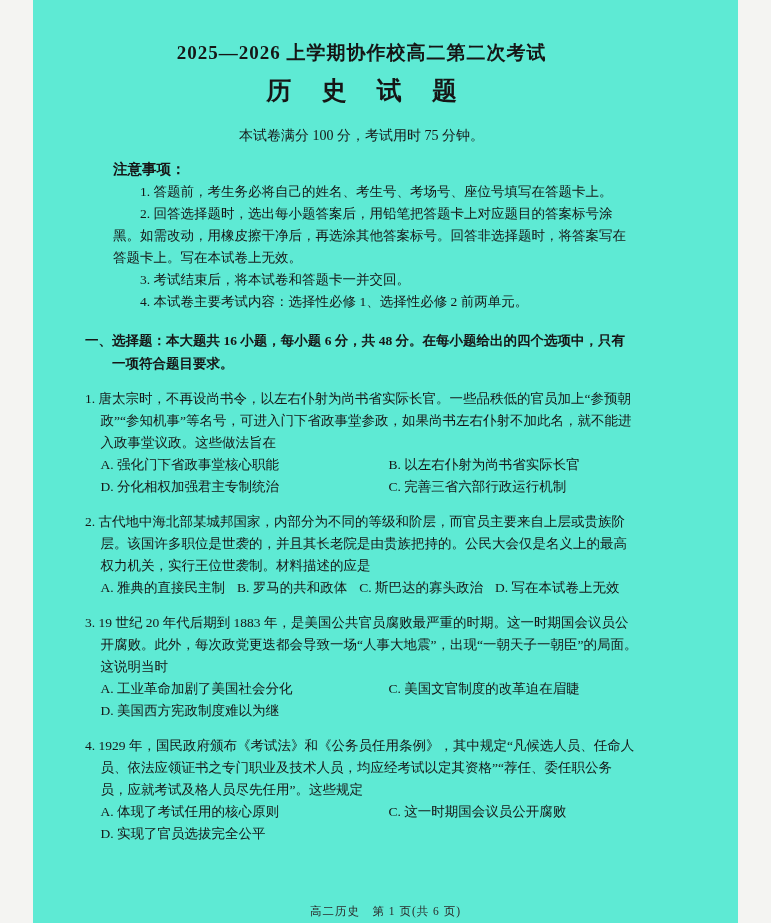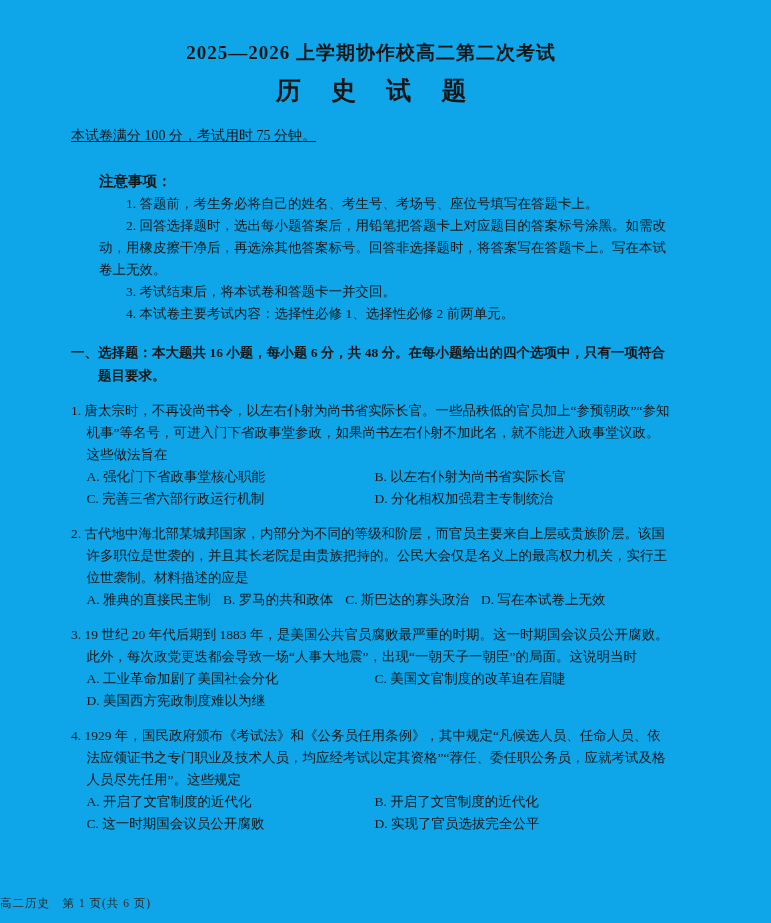--- a/index.html
+++ b/index.html
@@ -3,49 +3,48 @@
 <meta charset="utf-8">
 <style>
   * { margin: 0; padding: 0; box-sizing: border-box; }
   html, body { background: #f4f4f2; }
   body {
     font-family: "Liberation Serif", "DejaVu Serif", serif;
     color: #161616;
   }
   .page {
     position: relative;
-    width: 771px;
+    width: 705px;
     height: 923px;
     margin: 0 auto;
-    background: #0ea5e9;
-    padding: 40px 100px 0 71px;
+    background: #5eead4;
+    padding: 40px 100px 0 52px;
     overflow: hidden;
   }
   .exam-title {
     text-align: center;
     font-size: 19px;
     font-weight: bold;
     letter-spacing: 1px;
   }
   .subject-title {
     text-align: center;
     font-size: 25px;
     font-weight: bold;
     letter-spacing: 12px;
     margin-top: 8px;
     text-indent: 12px; 
   }
   .exam-info {
-    text-align: left;
+    text-align: center;
     font-size: 14px;
     margin-top: 20px;
-    text-decoration: underline;
   }
   .notice {
-    margin-top: 24px;
+    margin-top: 12px;
     margin-left: 28px;
     font-size: 13.5px;
     line-height: 22px;
   }
   .notice-heading {
     font-weight: bold;
     font-size: 14.5px;
     line-height: 24px;
   }
   .notice-item { text-indent: 2em; }
@@ -72,23 +71,24 @@
     padding-left: 1.15em;
   }
   .options-row {
     display: flex;
     gap: 12px;
     padding-left: 1.15em;
     white-space: nowrap;
   }
   .footer {
     position: absolute;
-    bottom: 12px;
+    bottom: 4px;
     left: 0;
     width: 100%;
+    text-align: center;
     font-size: 11.5px;
     color: #2b2b2b;
     letter-spacing: 1px;
   }
 </style>
 </head>
 <body>
 
 <div class="page">
 
@@ -104,22 +104,22 @@
     <div class="notice-item">4. 本试卷主要考试内容：选择性必修 1、选择性必修 2 前两单元。</div>
   </div>
 
   <div class="section-heading">一、选择题：本大题共 16 小题，每小题 6 分，共 48 分。在每小题给出的四个选项中，只有一项符合题目要求。</div>
 
   <div class="question">
     <div class="q-stem">1. 唐太宗时，不再设尚书令，以左右仆射为尚书省实际长官。一些品秩低的官员加上“参预朝政”“参知机事”等名号，可进入门下省政事堂参政，如果尚书左右仆射不加此名，就不能进入政事堂议政。这些做法旨在</div>
     <div class="options-grid">
       <span>A. 强化门下省政事堂核心职能</span>
       <span>B. 以左右仆射为尚书省实际长官</span>
+      <span>D. 分化相权加强君主专制统治</span>
       <span>C. 完善三省六部行政运行机制</span>
-      <span>D. 分化相权加强君主专制统治</span>
     </div>
   </div>
 
   <div class="question">
     <div class="q-stem">2. 古代地中海北部某城邦国家，内部分为不同的等级和阶层，而官员主要来自上层或贵族阶层。该国许多职位是世袭的，并且其长老院是由贵族把持的。公民大会仅是名义上的最高权力机关，实行王位世袭制。材料描述的应是</div>
     <div class="options-row">
       <span>A. 雅典的直接民主制</span>
       <span>B. 罗马的共和政体</span>
       <span>C. 斯巴达的寡头政治</span>
       <span>D. 写在本试卷上无效</span>
@@ -131,22 +131,21 @@
     <div class="options-grid">
       <span>A. 工业革命加剧了美国社会分化</span>
       <span>C. 美国文官制度的改革迫在眉睫</span>
       <span>D. 美国西方宪政制度难以为继</span>
     </div>
   </div>
 
   <div class="question">
     <div class="q-stem">4. 1929 年，国民政府颁布《考试法》和《公务员任用条例》，其中规定“凡候选人员、任命人员、依法应领证书之专门职业及技术人员，均应经考试以定其资格”“荐任、委任职公务员，应就考试及格人员尽先任用”。这些规定</div>
     <div class="options-grid">
-      <span>A. 开启了文官制度的近代化</span>
-      <span>B. 开启了文官制度的近代化</span>
+      <span>A. 体现了考试任用的核心原则</span>
       <span>C. 这一时期国会议员公开腐败</span>
       <span>D. 实现了官员选拔完全公平</span>
     </div>
   </div>
 
   <div class="footer">高二历史　第 1 页(共 6 页)</div>
 
 </div>
 
 </body></html>

